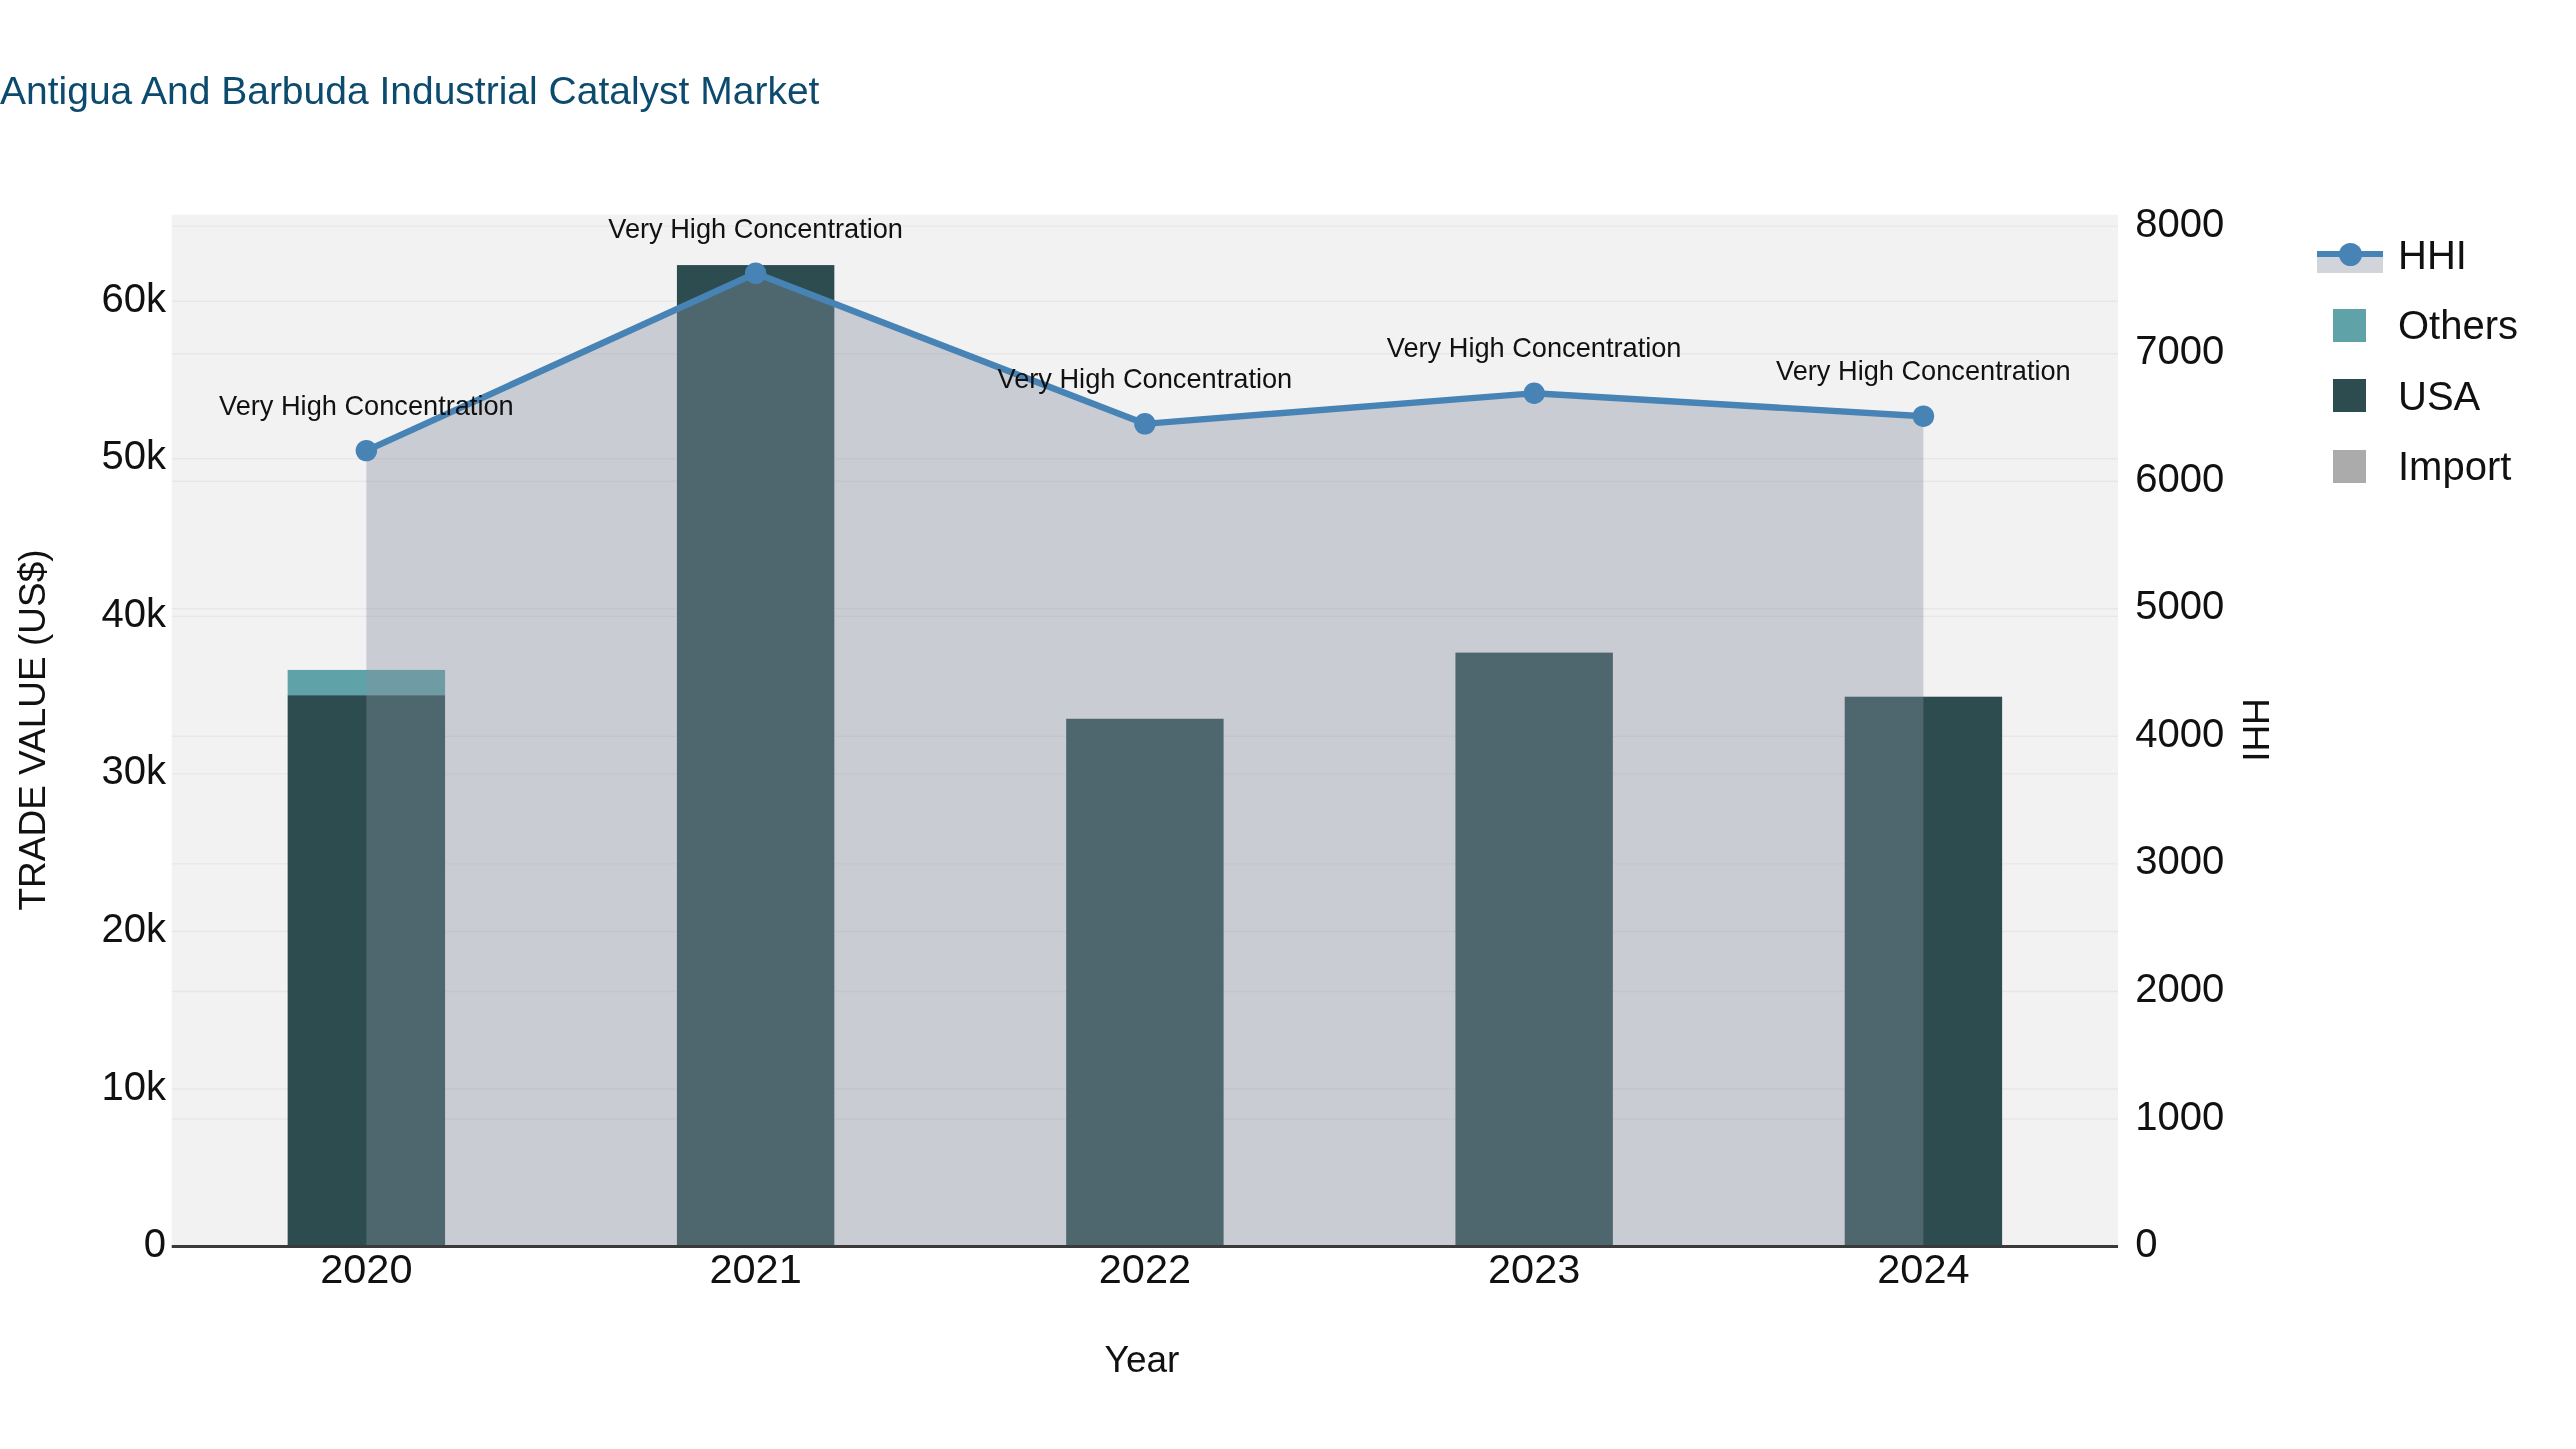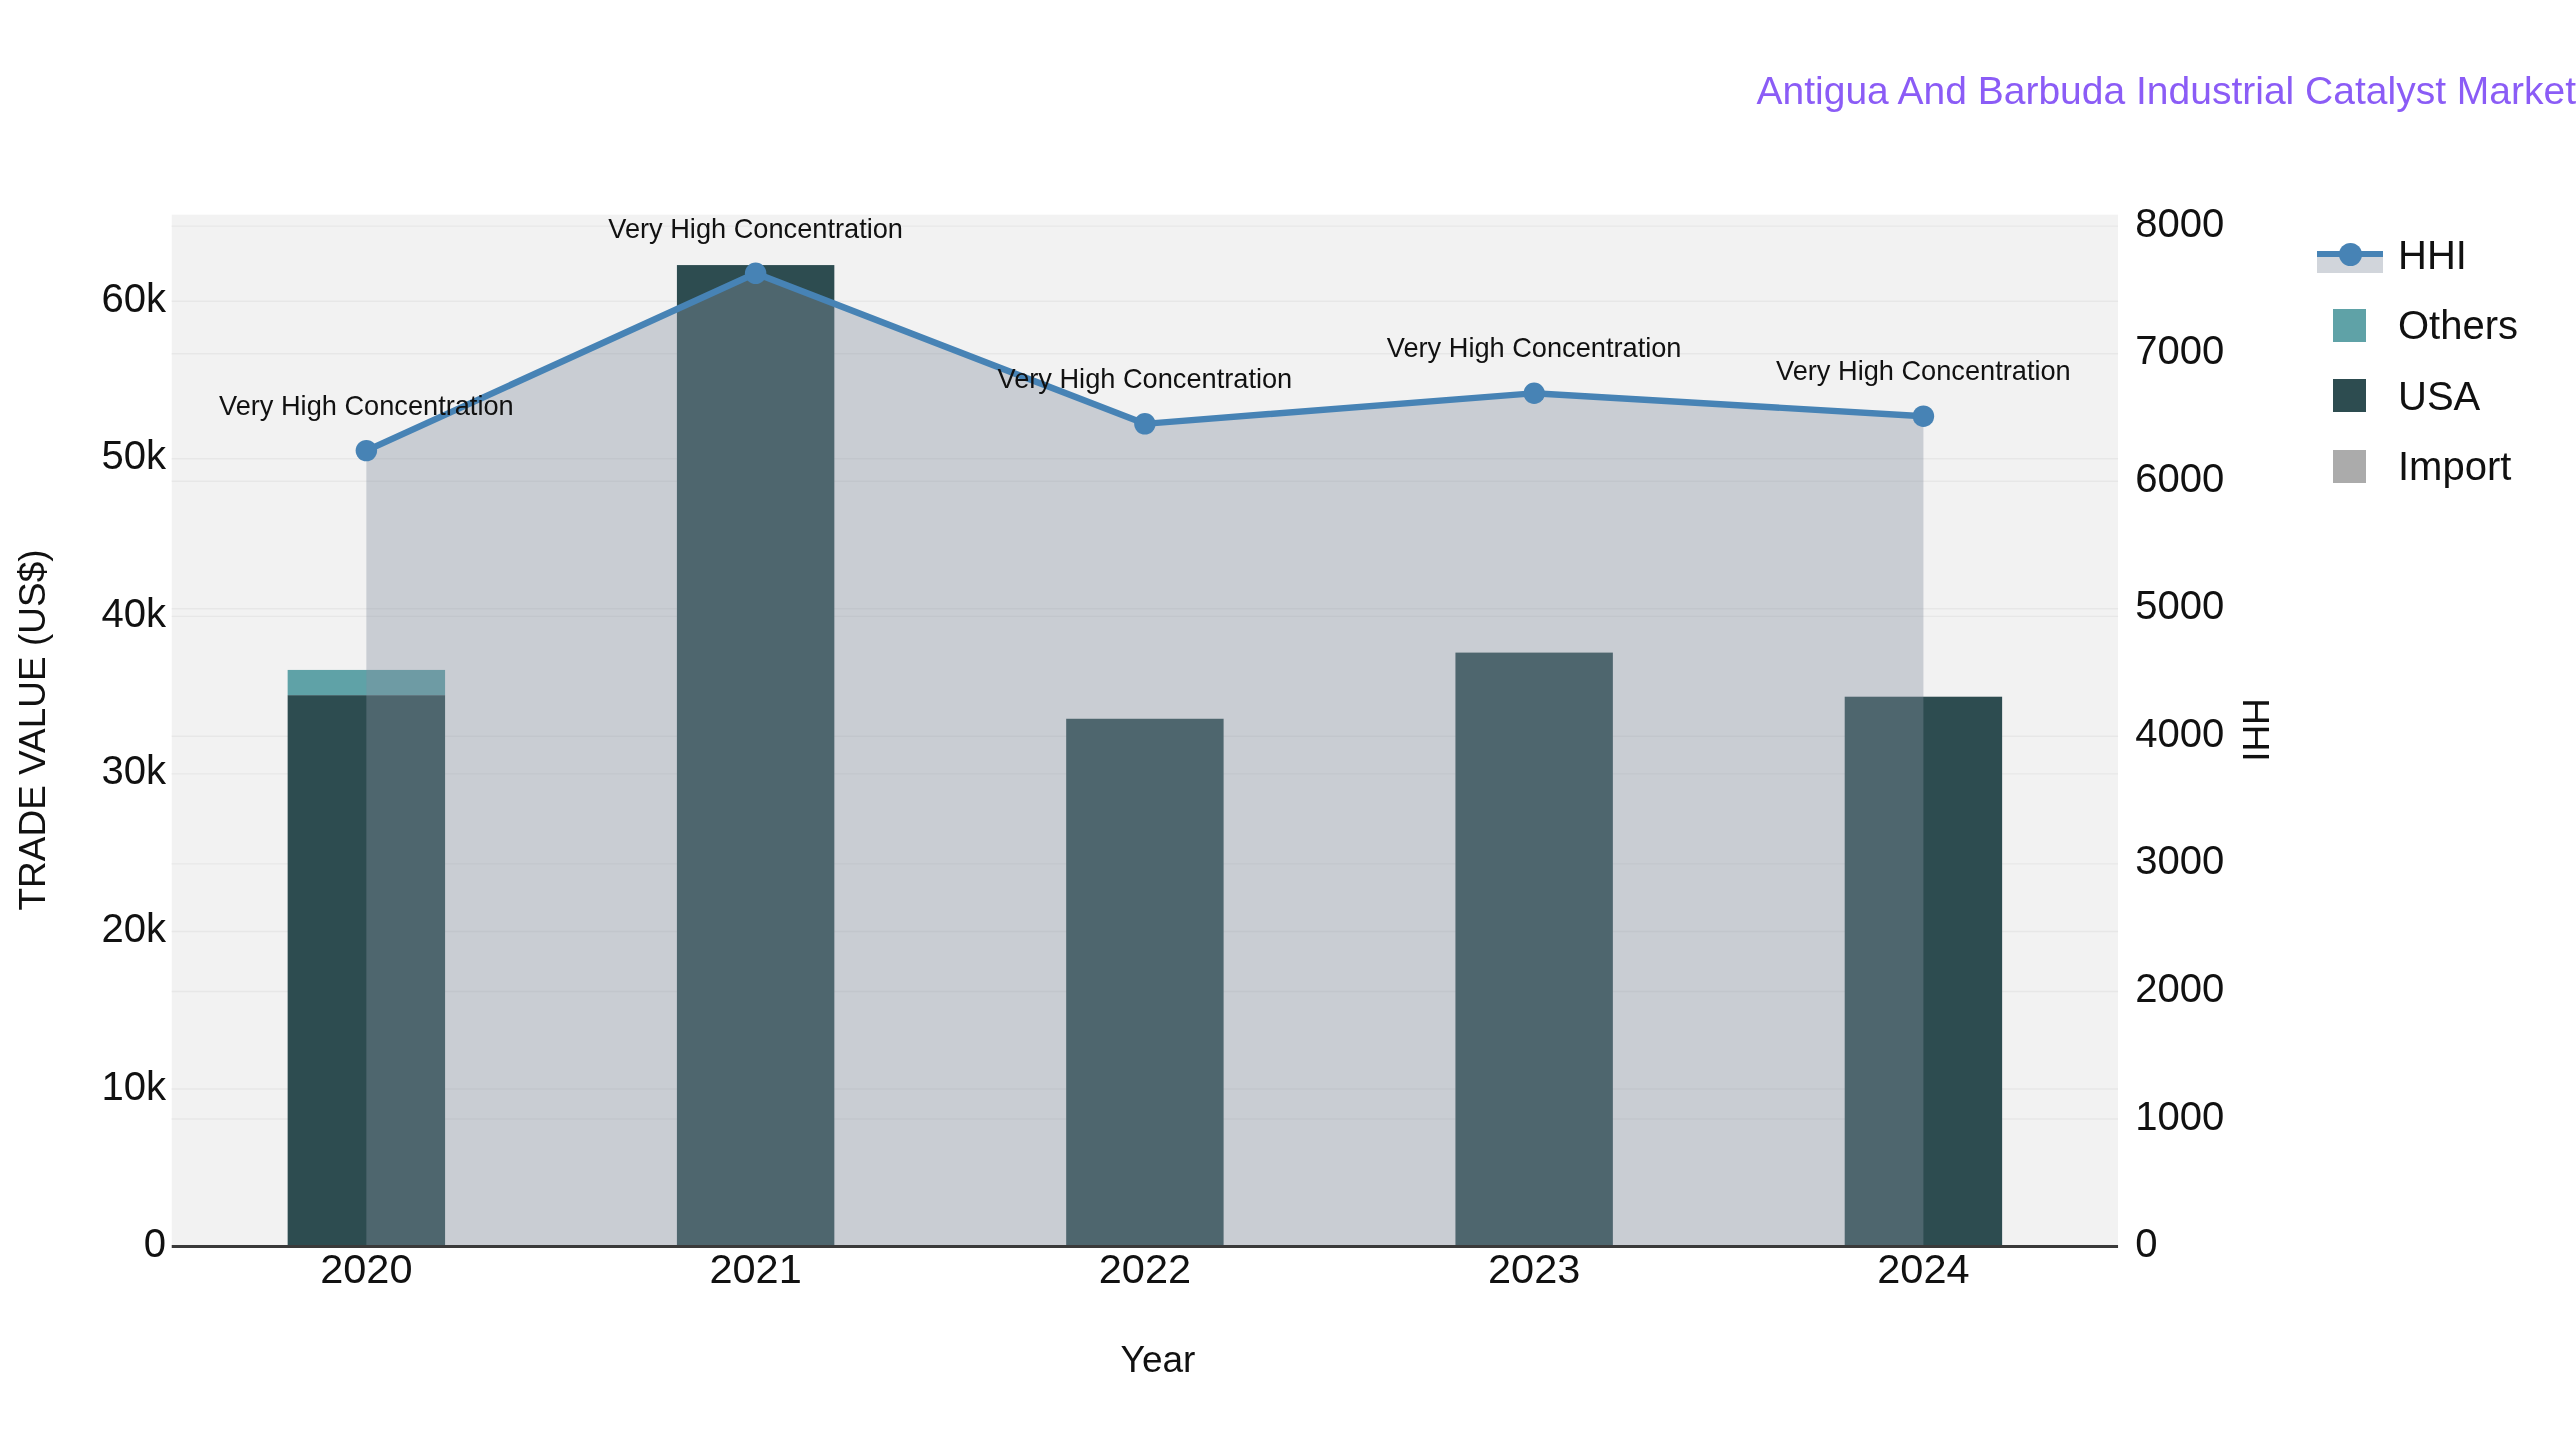--- a/index.html
+++ b/index.html
@@ -8,29 +8,29 @@
     background: #ffffff;
     font-family: "Liberation Sans", "DejaVu Sans", sans-serif;
     color: #111111;
     overflow: hidden;
     position: relative;
   }
   #figure { position: absolute; inset: 0; }
   #chart-svg { position: absolute; left: 0; top: 0; }
   .title-block {
     position: absolute; top: 60px; left: 0; width: 2576px;
-    text-align: right; font-size: 39px; line-height: 62px; color: #8b5cf6;
+    text-align: left; font-size: 39px; line-height: 62px; color: #0c4a6e;
     white-space: nowrap;
   }
   .axis-title {
     position: absolute; font-size: 37px; color: #111; white-space: nowrap;
   }
   .axis-title.left  { left: 33px;  top: 730px; transform: translate(-50%,-50%) rotate(-90deg); }
   .axis-title.right { left: 2255px; top: 730px; transform: translate(-50%,-50%) rotate(90deg); }
-  .axis-title.bottom{ left: 1142px; top: 1360px; transform: translate(-50%,-50%); margin-left: 16px; }
+  .axis-title.bottom{ left: 1142px; top: 1360px; transform: translate(-50%,-50%); }
   .legend {
     position: absolute; left: 2316px; top: 229px;
   }
   .legend-item {
     display: flex; align-items: center;
     height: 52px; margin-bottom: 18.6px;
     cursor: pointer;
   }
   .legend-key {
     width: 69px; height: 52px; position: relative; flex: 0 0 69px;

